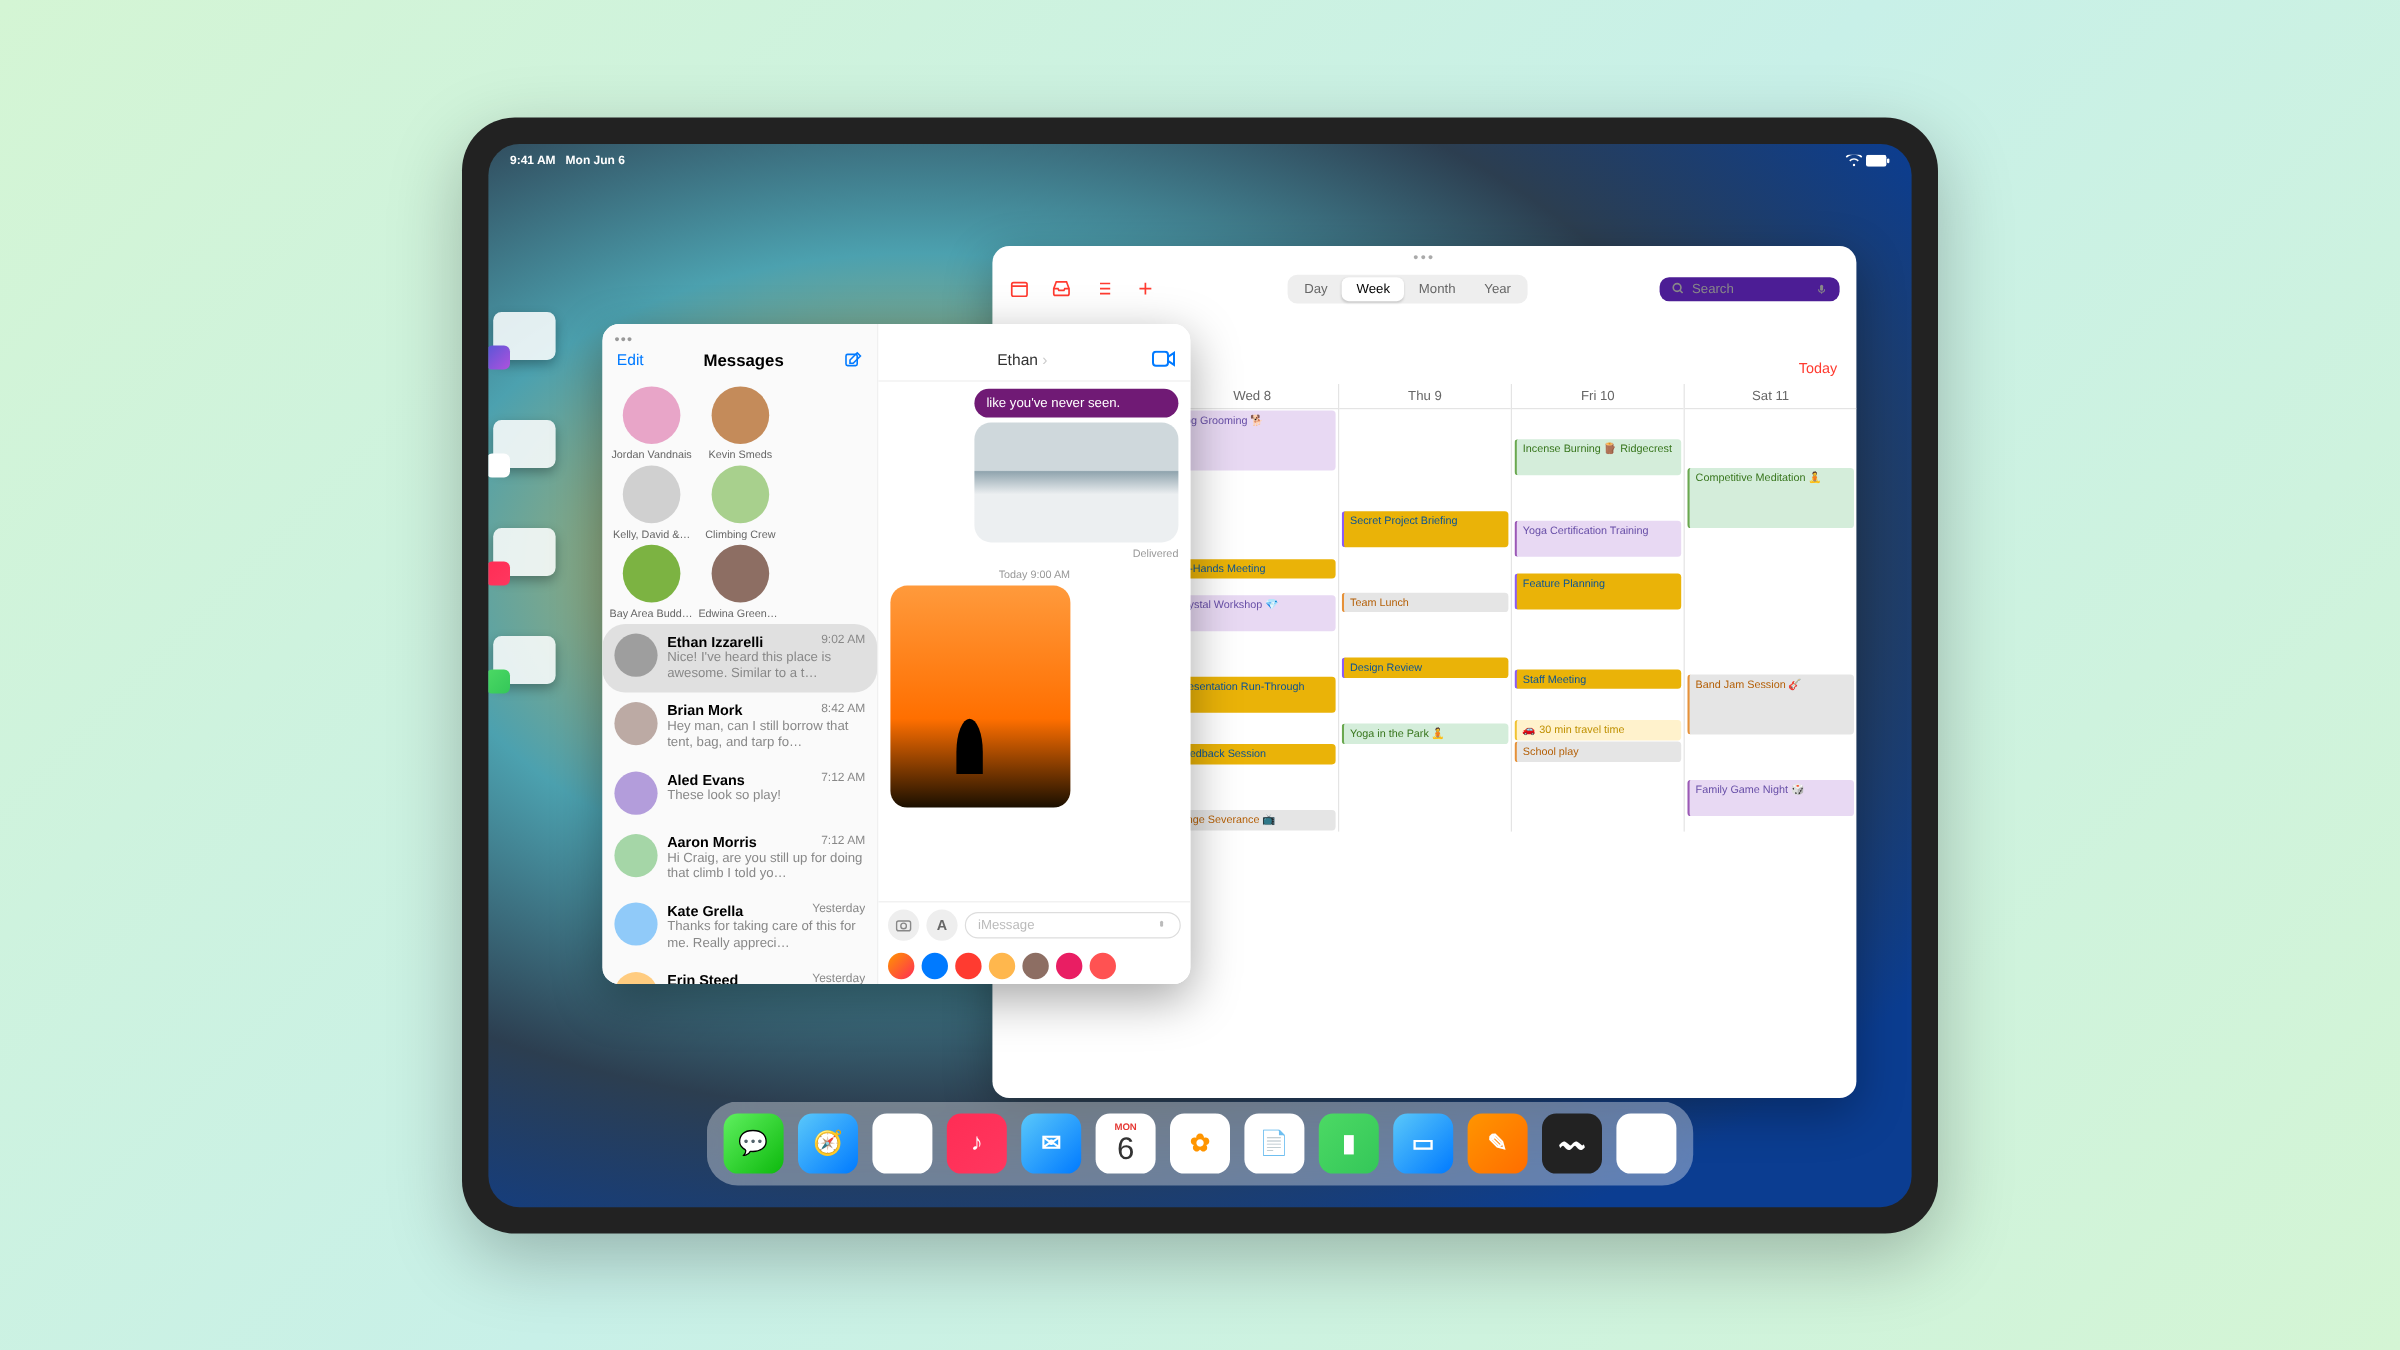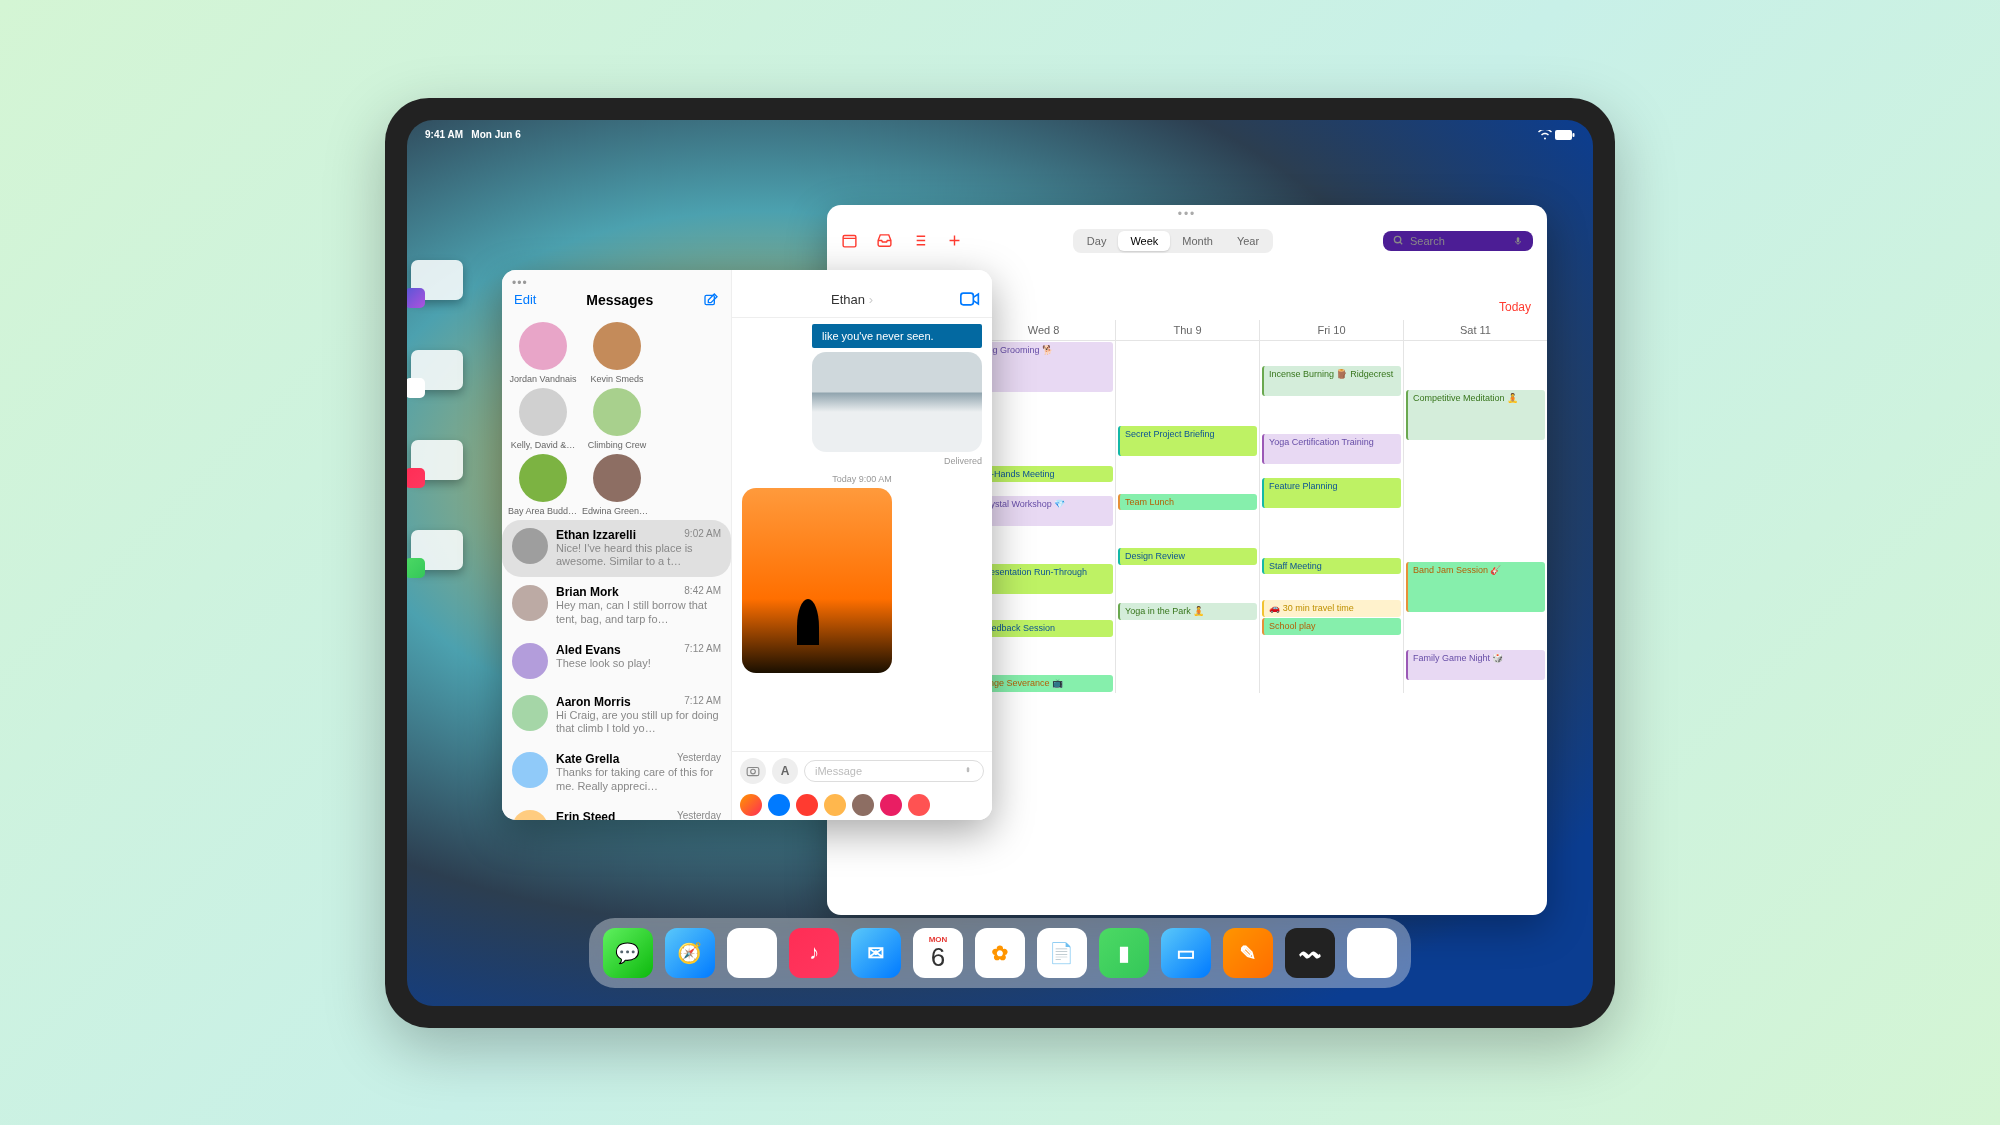--- a/index.html
+++ b/index.html
@@ -24,24 +24,24 @@
 .search { display: flex; align-items: center; background: #4c1d95; border-radius: 8px; padding: 4px 10px; width: 150px; font-size: 11px; color: #888; gap: 6px; }
 .cal .title { padding: 8px 16px 2px; font-size: 26px; }
 .cal .title b { font-weight: 700; }
 .cal .today { text-align: right; padding: 0 16px 6px; font-size: 12px; color: #ff3b30; }
 .grid { display: flex; position: relative; }
 .col { flex: 1; border-left: 1px solid #e4e4e4; }
 .col .h { text-align: center; font-size: 11px; color: #666; padding: 4px 0; border-bottom: 1px solid #e4e4e4; }
 .col .ev { margin: 1px 2px; padding: 3px 5px; border-radius: 3px; font-size: 9px; line-height: 1.2; overflow: hidden; }
 .col .ev.tall { height: 50px; }
 .col .ev.med { height: 30px; }
-.c-blue { background: #bef264; color: #0b5394; border-left: 2px solid #14b8a6; }
+.c-blue { background: #eab308; color: #0b5394; border-left: 2px solid #8b5cf6; }
 .c-purple { background: #e8d9f3; color: #674ea7; border-left: 2px solid #9b59b6; }
 .c-green { background: #d4edda; color: #38761d; border-left: 2px solid #6aa84f; }
-.c-orange { background: #86efac; color: #b45f06; border-left: 2px solid #e69138; }
+.c-orange { background: #e5e5e5; color: #b45f06; border-left: 2px solid #e69138; }
 .c-yellow { background: #fff2cc; color: #bf9000; border-left: 2px solid #f1c232; }
 .col .sp { height: 12px; }
 
 .msg { position: absolute; left: 95px; top: 150px; width: 490px; height: 550px; background: rgba(250,250,250,.98); border-radius: 14px; box-shadow: 0 12px 40px rgba(0,0,0,.35); display: flex; overflow: hidden; z-index: 4; }
 .msg .dots { position: absolute; top: 6px; left: 10px; font-size: 12px; color: #999; letter-spacing: 1px; }
 .msg .side { width: 230px; border-right: 1px solid #eee; background: #fafafa; overflow: hidden; }
 .msg .side .hdr { display: flex; justify-content: space-between; align-items: center; padding: 22px 12px 10px; }
 .msg .side .hdr .edit { color: #007aff; font-size: 13px; }
 .msg .side .hdr .t { font-weight: 600; font-size: 14px; }
 .msg .side .hdr .compose { color: #007aff; }
@@ -54,21 +54,21 @@
 .list .row .a { width: 36px; height: 36px; border-radius: 50%; flex-shrink: 0; }
 .list .row .tx { flex: 1; overflow: hidden; }
 .list .row .tx .n { font-size: 12px; font-weight: 600; display: flex; justify-content: space-between; }
 .list .row .tx .n .tm { font-size: 10px; font-weight: 400; color: #888; }
 .list .row .tx .p { font-size: 11px; color: #888; line-height: 1.25; max-height: 28px; overflow: hidden; }
 .msg .conv { flex: 1; background: #fff; display: flex; flex-direction: column; position: relative; }
 .conv .chdr { padding: 22px 12px 10px; display: flex; justify-content: space-between; align-items: center; border-bottom: 1px solid #eee; }
 .conv .chdr .nm { font-size: 13px; color: #333; }
 .conv .chdr .vid { color: #007aff; }
 .conv .body { flex: 1; padding: 6px 10px; overflow: hidden; }
-.bub { background: #0369a1; color: #fff; border-radius: 2px; padding: 6px 10px; font-size: 11px; max-width: 170px; margin-left: auto; margin-bottom: 4px; }
+.bub { background: #701a75; color: #fff; border-radius: 12px; padding: 6px 10px; font-size: 11px; max-width: 170px; margin-left: auto; margin-bottom: 4px; }
 .img-bub { width: 170px; height: 100px; border-radius: 14px; margin-left: auto; background: linear-gradient(180deg,#cfd8dc 40%,#90a4ae 41%,#eceff1 60%); margin-bottom: 4px; }
 .deliv { text-align: right; font-size: 9px; color: #999; margin-bottom: 8px; }
 .ts { text-align: center; font-size: 9px; color: #999; margin: 4px 0; }
 .img-bub2 { width: 150px; height: 185px; border-radius: 14px; background: linear-gradient(180deg,#ff9a3c 0%,#ff6f00 60%,#1a0f00 100%); position: relative; margin-bottom: 6px; }
 .img-bub2::after { content:''; position:absolute; bottom: 28px; left: 55px; width: 22px; height: 46px; background: #000; border-radius: 50% 50% 0 0 / 60% 60% 0 0; }
 .conv .ibar { display: flex; align-items: center; gap: 6px; padding: 6px 8px; border-top: 1px solid #eee; }
 .conv .ibar .b { width: 26px; height: 26px; border-radius: 50%; background: #eee; display:flex; align-items:center; justify-content:center; color:#888; font-size:12px; }
 .conv .ibar .in { flex: 1; border: 1px solid #ddd; border-radius: 14px; padding: 4px 10px; font-size: 11px; color: #bbb; display: flex; justify-content: space-between; align-items: center; }
 .appstrip { display: flex; gap: 6px; padding: 4px 8px; }
 .appstrip .i { width: 22px; height: 22px; border-radius: 50%; }

